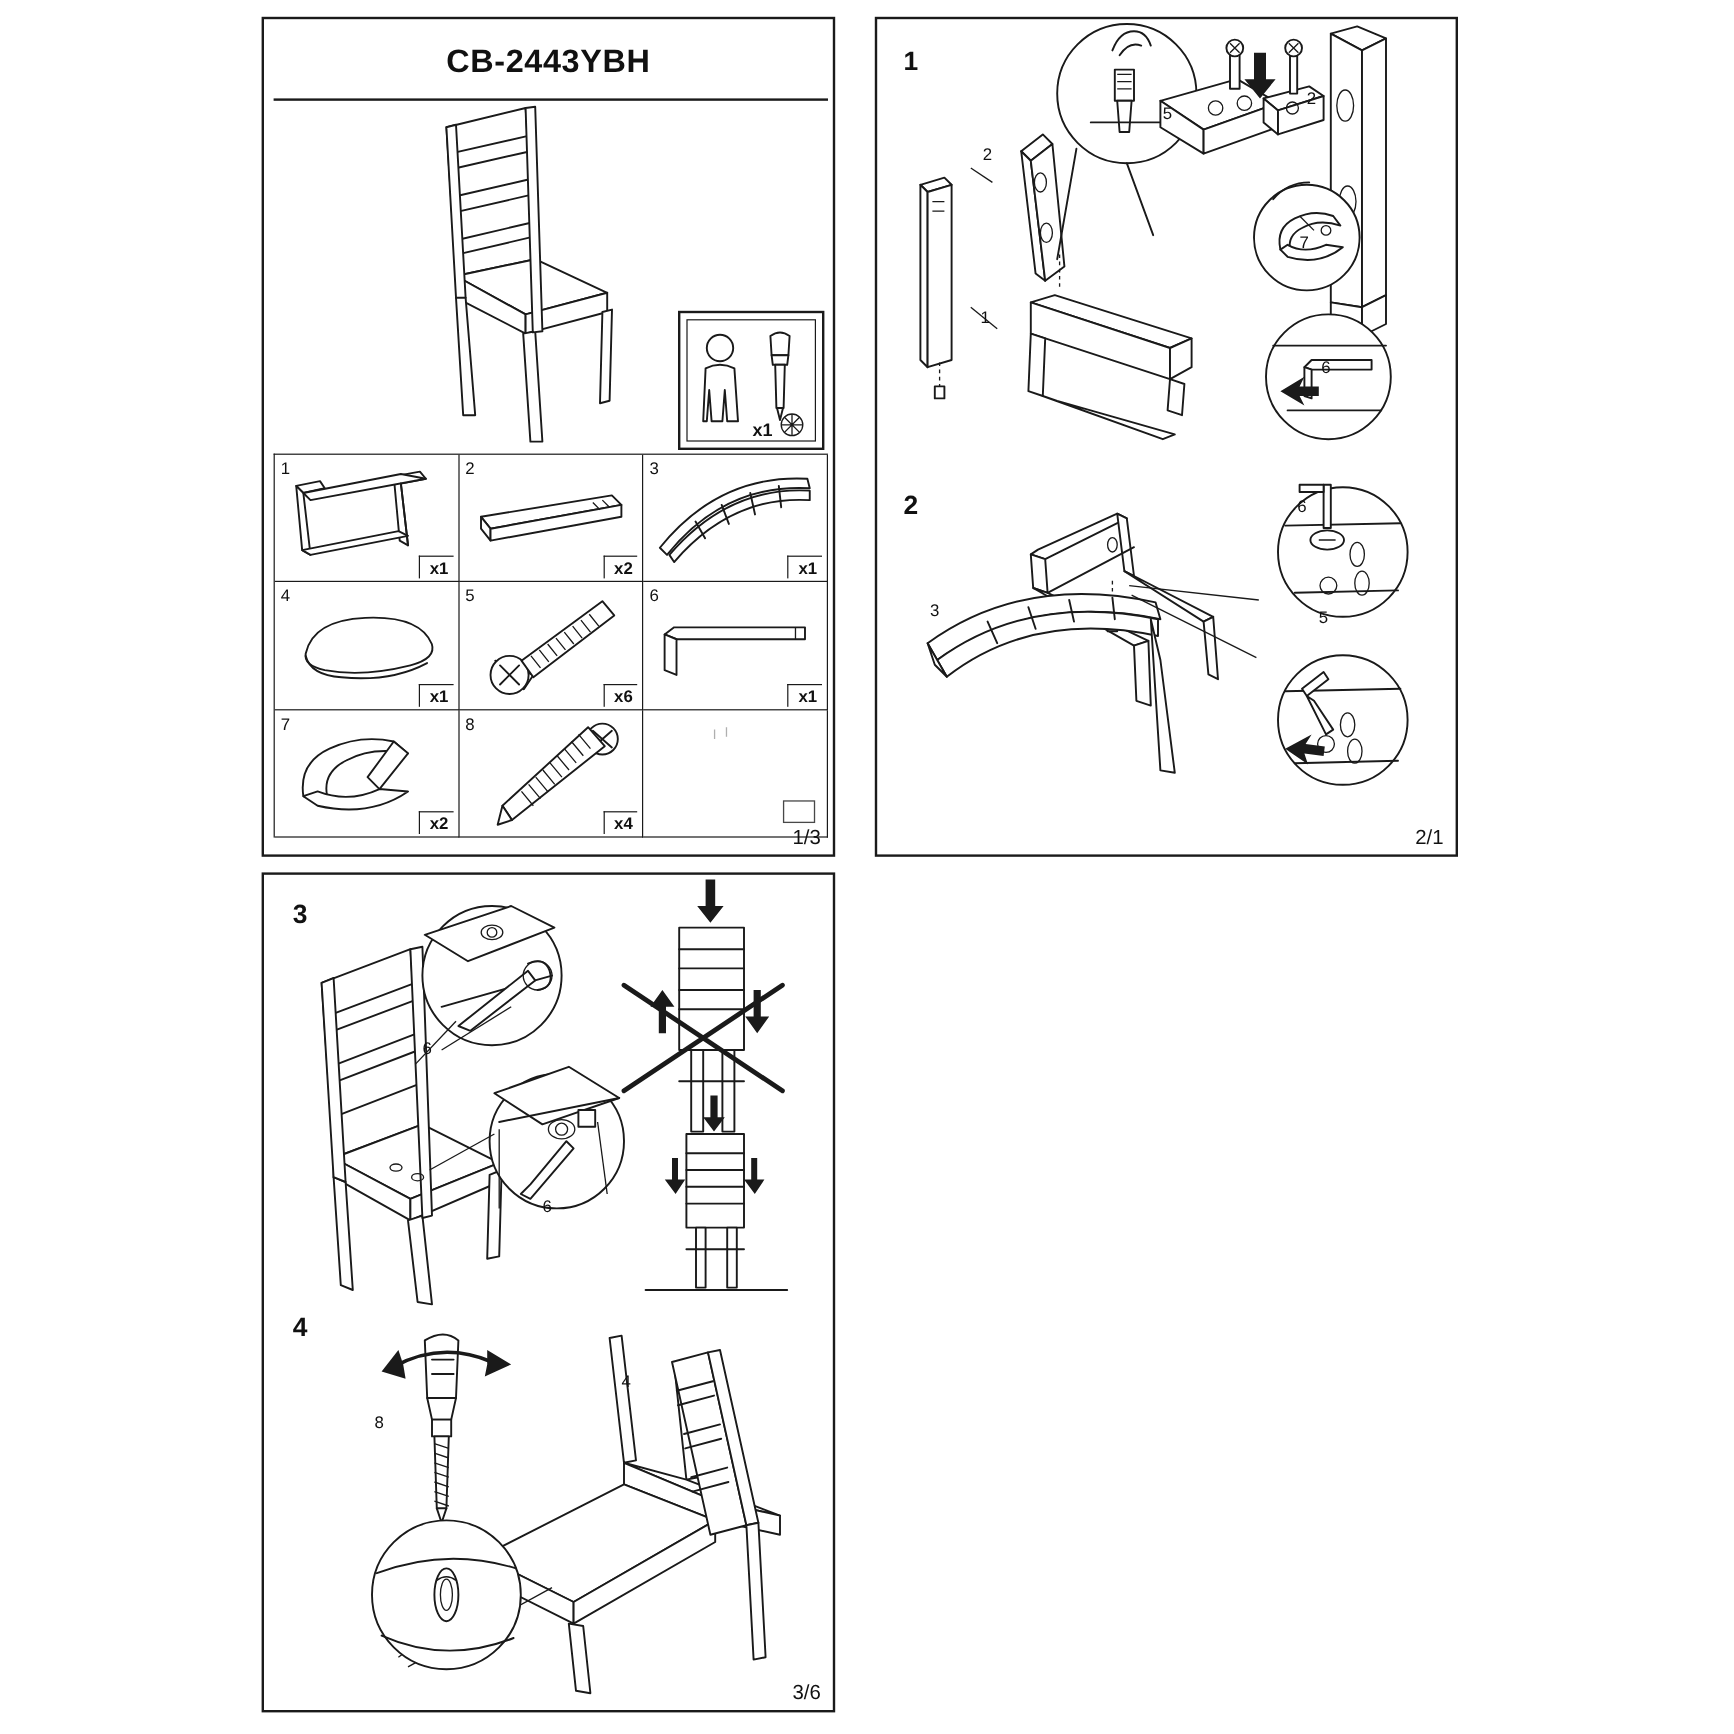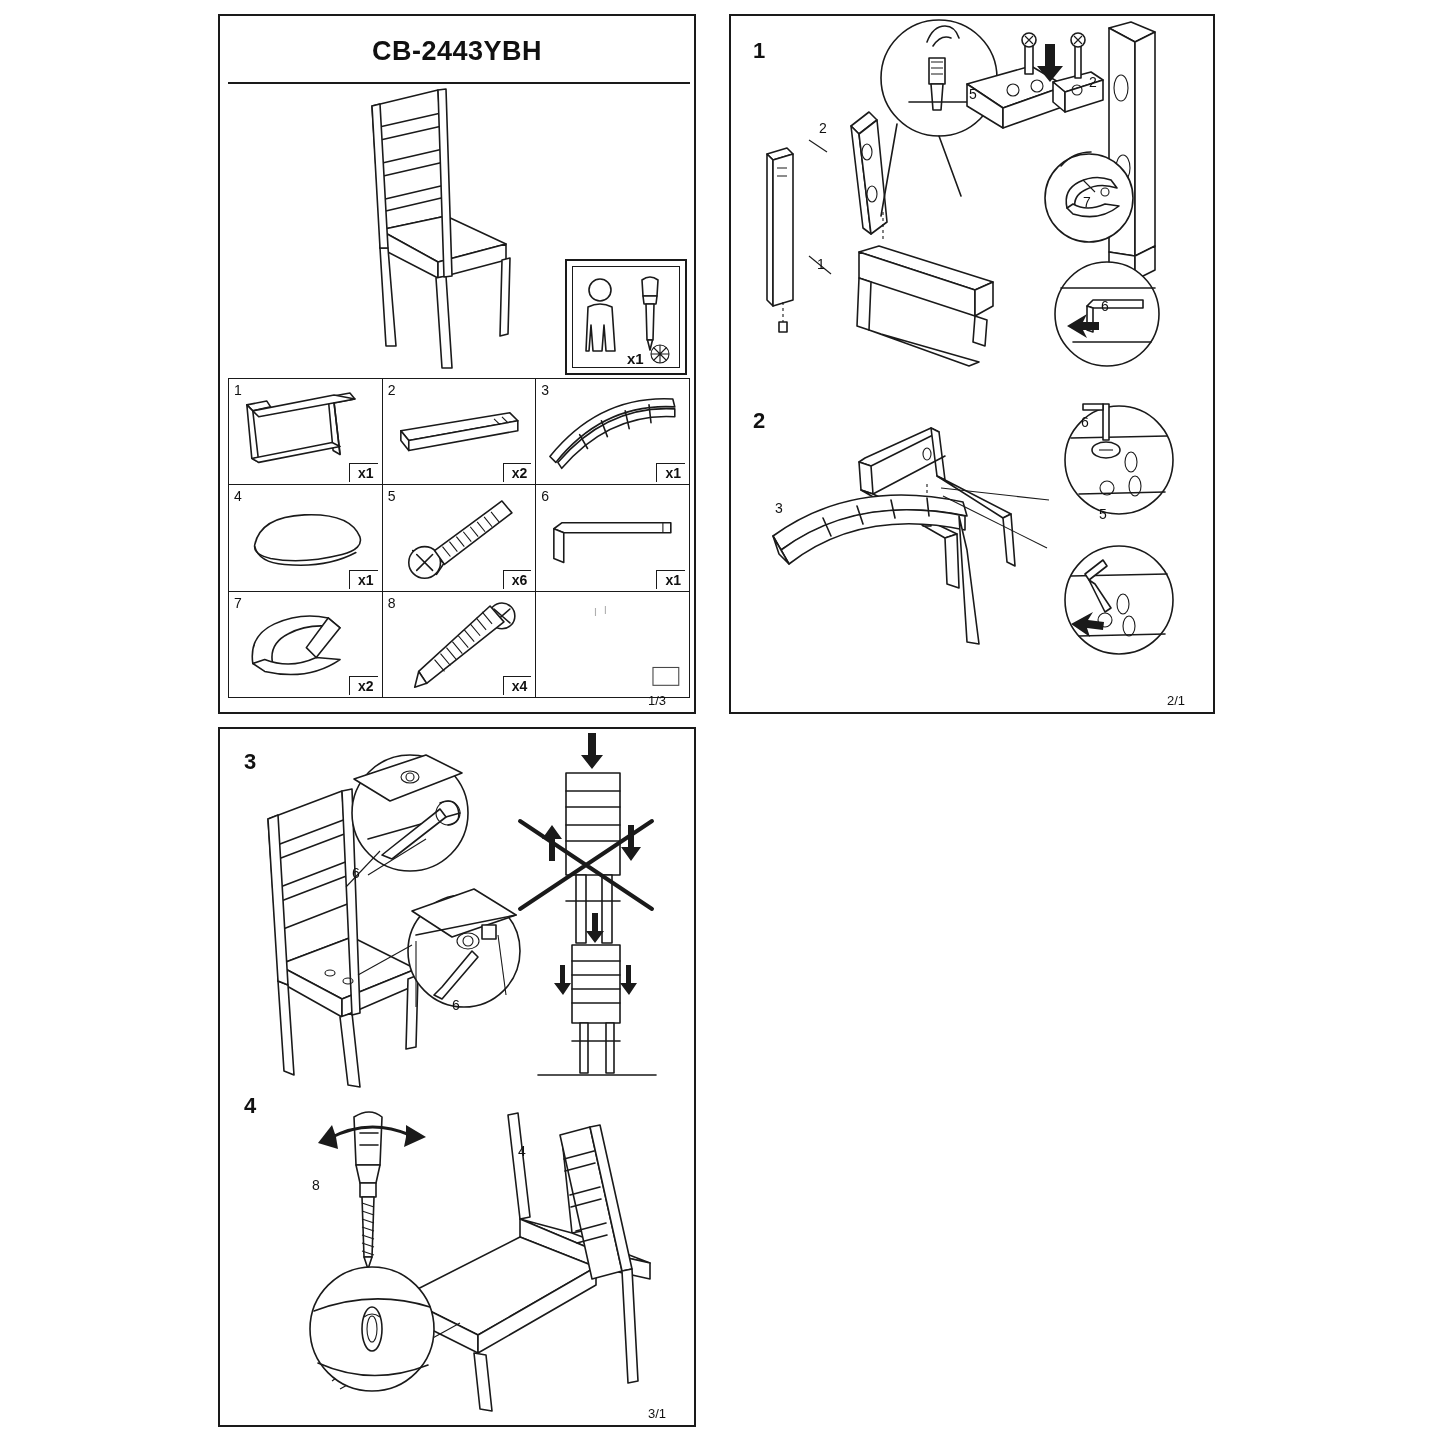--- a/index.html
+++ b/index.html
@@ -34,22 +34,22 @@
     font-weight: bold;
     letter-spacing: 0.5px;
   }
   .title-rule {
     position: absolute;
     top: 66px; left: 8px; width: 462px;
     border-bottom: 2px solid #1a1a1a;
   }
   .page-num {
     position: absolute;
-    right: 28px; bottom: 4px;
-    font-size: 13px;
+    right: 10px; bottom: 4px;
+    font-size: 17px;
   }
   .step-num {
     position: absolute;
     font-size: 22px;
     font-weight: bold;
   }
 
   
   .toolbox {
     position: absolute;
@@ -545,14 +545,14 @@
       <path class="ln" d="M98 272 q54 24 110 2"></path>
       <ellipse class="fillw" cx="152" cy="238" rx="10" ry="22"></ellipse>
       <ellipse class="ln-thin" cx="152" cy="238" rx="5" ry="13"></ellipse>
       <path class="ln-thin" d="M144 226 q8 -6 16 0"></path>
     </g>
   </svg>
 
   <div class="label" style="left:92px; top:448px;">8</div>
   <div class="label" style="left:298px; top:414px;">4</div>
 
-  <div class="page-num">3/1</div>
+  <div class="page-num">3/6</div>
 </div>
 
 </body></html>

